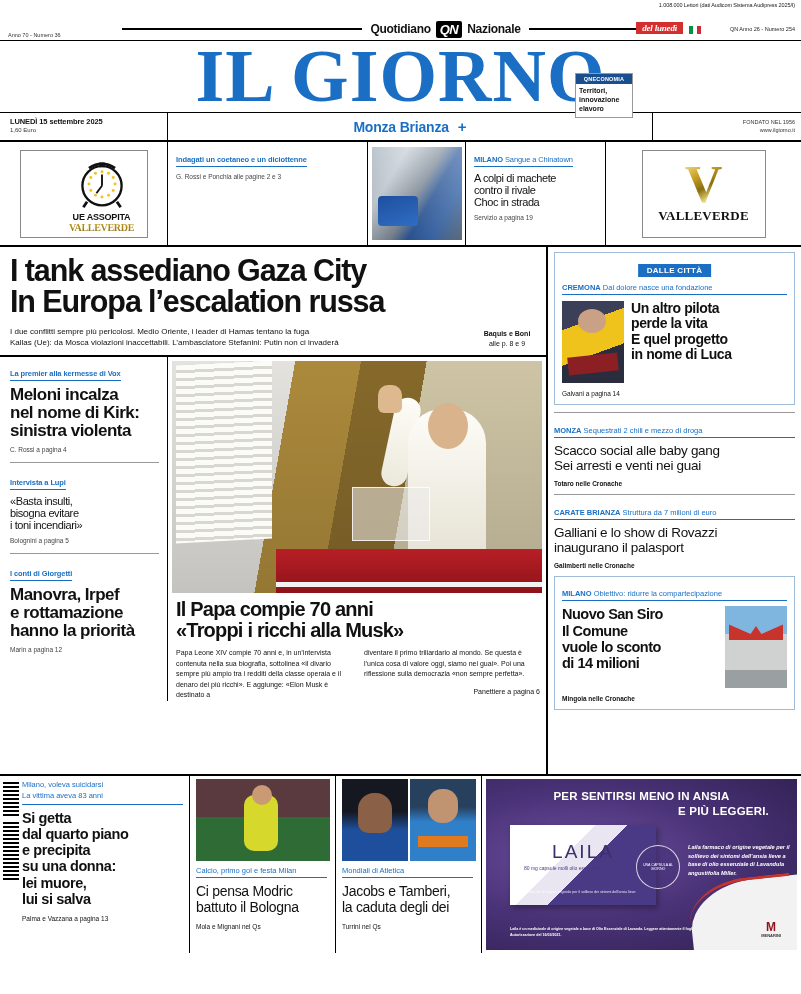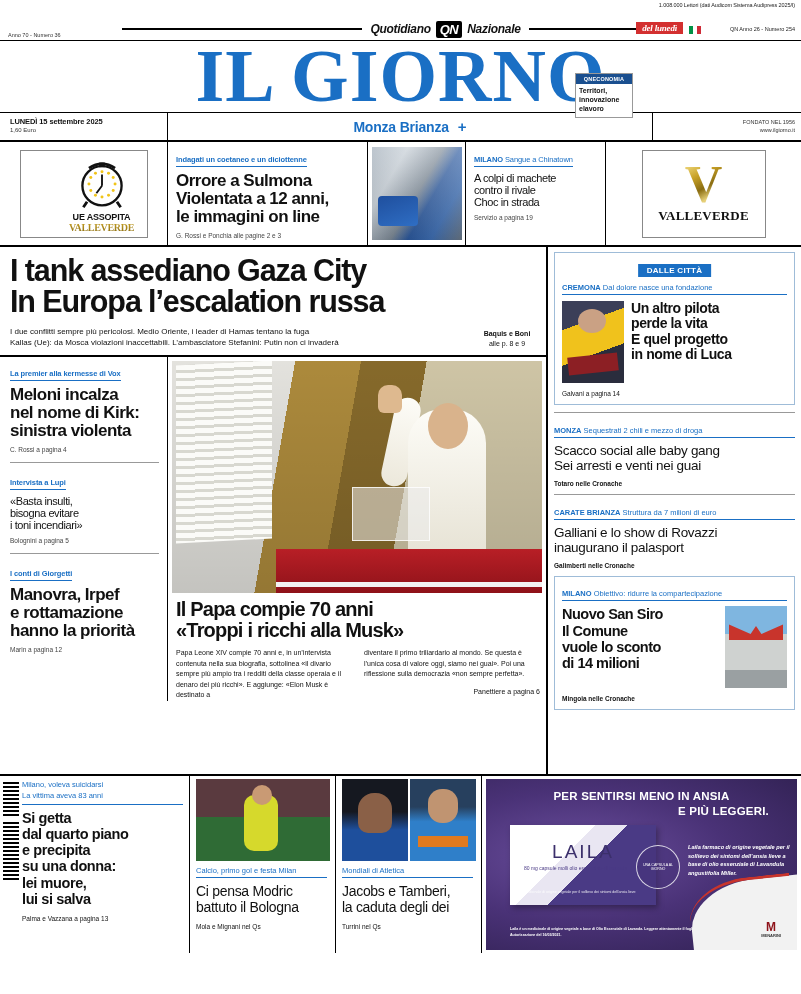--- a/index.html
+++ b/index.html
@@ -18,21 +18,21 @@
     position: absolute; right: 6px; top: 2px;
     font-size: 5.5px; color: #222; letter-spacing: -0.1px;
   }
   .qnrow {
     position: relative; height: 22px;
     display: flex; align-items: center; justify-content: center;
   }
   .qn-rule { flex: 0 0 auto; height: 2px; background: #000; }
   .qn-rule.left { width: 240px; margin-right: 8px; }
   .qn-rule.right { width: 150px; margin-left: 8px; }
-  .qn-word { font-weight: 700; font-style: italic; font-size: 12px; letter-spacing: -0.3px; }
+  .qn-word { font-weight: 700; font-size: 12px; letter-spacing: -0.3px; }
   .qn-logo {
     display: inline-flex; align-items: center; justify-content: center;
     font-weight: 900; font-style: italic; font-size: 13px; color: #fff;
     background: #000; padding: 1px 4px; margin: 0 5px; border-radius: 2px;
     letter-spacing: -0.5px;
   }
   .anno-left {
     position: absolute; left: 8px; top: 14px;
     font-size: 5.5px; color: #333;
   }
@@ -473,25 +473,20 @@
             </g>
           </svg>
         </div>
         <div class="ue-cap1">UE ASSOPITA</div>
         <div class="ue-cap2">VALLEVERDE</div>
       </div>
     </div>
 
     <div class="strip-item a">
       <span class="kicker">Indagati un coetaneo e un diciottenne</span>
-      <div class="hl-bold">
-        <div>Orrore a Sulmona</div>
-        <div>Violentata a 12 anni,</div>
-        <div>le immagini on line</div>
-      </div>
       <div class="byline">G. Rossi e Ponchia alle pagine 2 e 3</div>
     </div>
 
     <div class="strip-photo-cell">
       <div class="strip-photo"></div>
     </div>
 
     <div class="strip-item b">
       <span class="kicker"><b>MILANO</b><span class="k-reg"> Sangue a Chinatown</span></span>
       <div class="hl-light">

